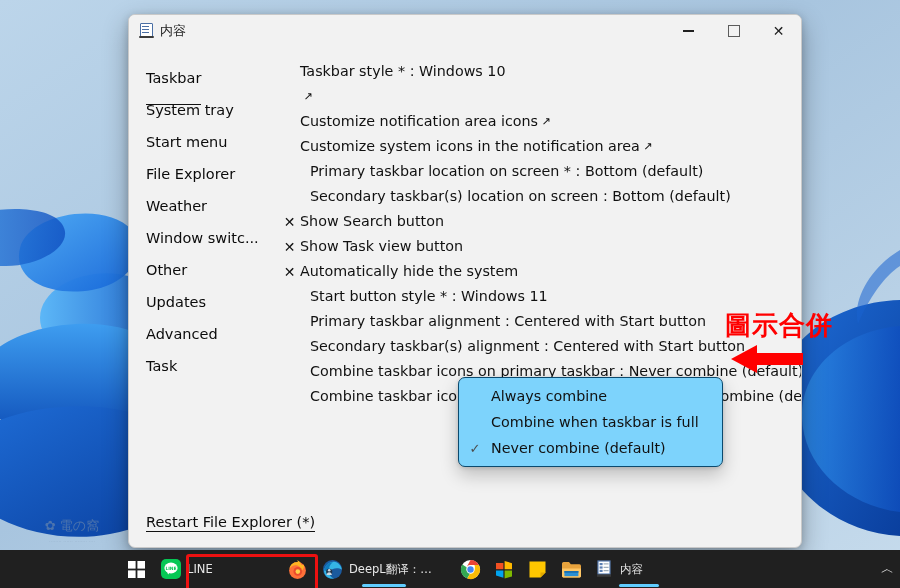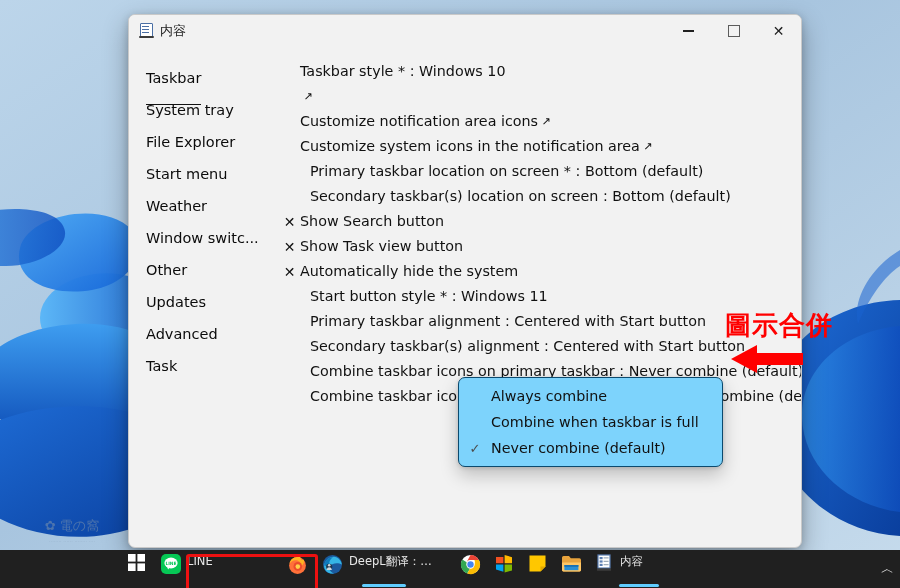--- a/index.html
+++ b/index.html
@@ -76,21 +76,21 @@
 
   
   #annot-text{position:absolute;left:725px;top:308px;font-size:26px;color:#ff0000;
     font-weight:bold;font-family:"DejaVu Sans",sans-serif;letter-spacing:1px;white-space:nowrap;z-index:60;}
   #annot-arrow{position:absolute;left:731px;top:345px;width:72px;height:28px;z-index:60;}
 
   
   #taskbar{position:absolute;left:0;bottom:0;width:900px;height:38px;
     background:#202020;z-index:80;}
   #tb-center{position:absolute;left:119px;top:0;height:38px;display:flex;align-items:center;gap:0px;}
-  .tb-btn{height:30px;margin-top:0;display:flex;border-radius:4px;
+  .tb-btn{height:30px;margin-top:0;display:flex;align-items:center;border-radius:4px;
     padding:0 7px;cursor:default;position:relative;}
   .tb-label{color:#e8e8e8;font-size:11.5px;margin-left:6px;font-family:"DejaVu Sans",sans-serif;
     max-width:92px;overflow:hidden;text-overflow:ellipsis;white-space:nowrap;}
   .tb-ind{position:absolute;left:50%;transform:translateX(-50%);bottom:-3px;
     width:26px;height:3px;border-radius:2px;background:#60cdff;}
   #line-box{position:absolute;left:186px;top:554px;width:126px;height:32px;
     border:3px solid #ee1111;border-radius:3px;z-index:90;pointer-events:none;}
   #tray{position:absolute;right:6px;top:0;height:38px;display:flex;align-items:center;gap:10px;
     color:#e8e8e8;font-size:12px;font-family:"DejaVu Sans",sans-serif;}
 </style>
@@ -170,42 +170,45 @@
   <div id="wbody">
 
     <div id="sidebar">
       <div class="nav-item active">
         <span>Taskbar</span>
       </div>
       <div class="nav-item">
         <span>System tray</span>
       </div>
       <div class="nav-item">
+        <span>Start menu</span>
+      </div>
+      <div class="nav-item">
         <span>File Explorer</span>
       </div>
       <div class="nav-item">
-        <span>Start menu</span>
-      </div>
-      <div class="nav-item">
         <span>Weather</span>
       </div>
       <div class="nav-item">
         <span>Window switc...</span>
       </div>
       <div class="nav-item">
         <span>Other</span>
       </div>
       <div class="nav-item">
         <span>Updates</span>
       </div>
       <div class="nav-item">
         <span>Advanced</span>
       </div>
       <div class="nav-item">
         <span>Task</span>
+      </div>
+      <div id="restart-link">
+        <span>Restart File Explorer (*)</span>
       </div>
     </div>
 
     <div id="content">
 
       <div class="row">
         <span class="mark"></span>
         <span class="txt">Taskbar style * : Windows 10</span>
       </div>
       <div class="row">

